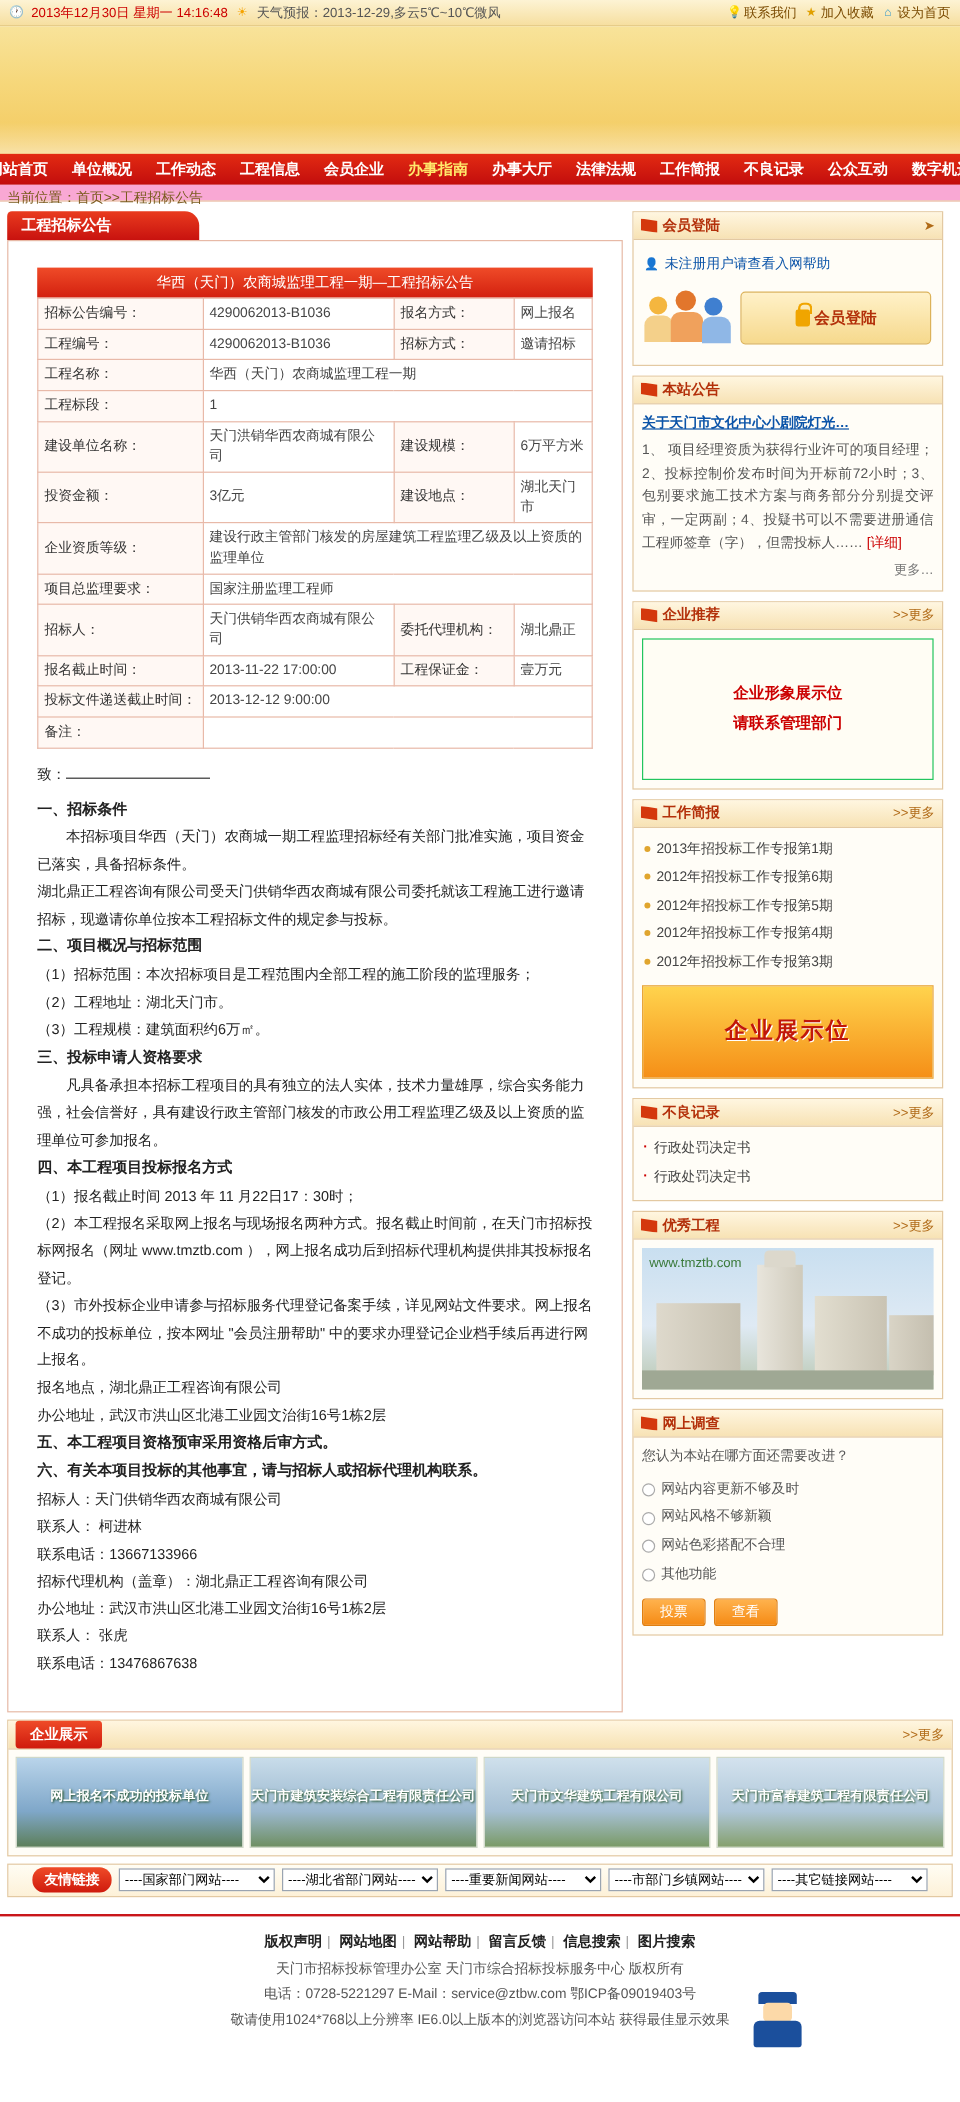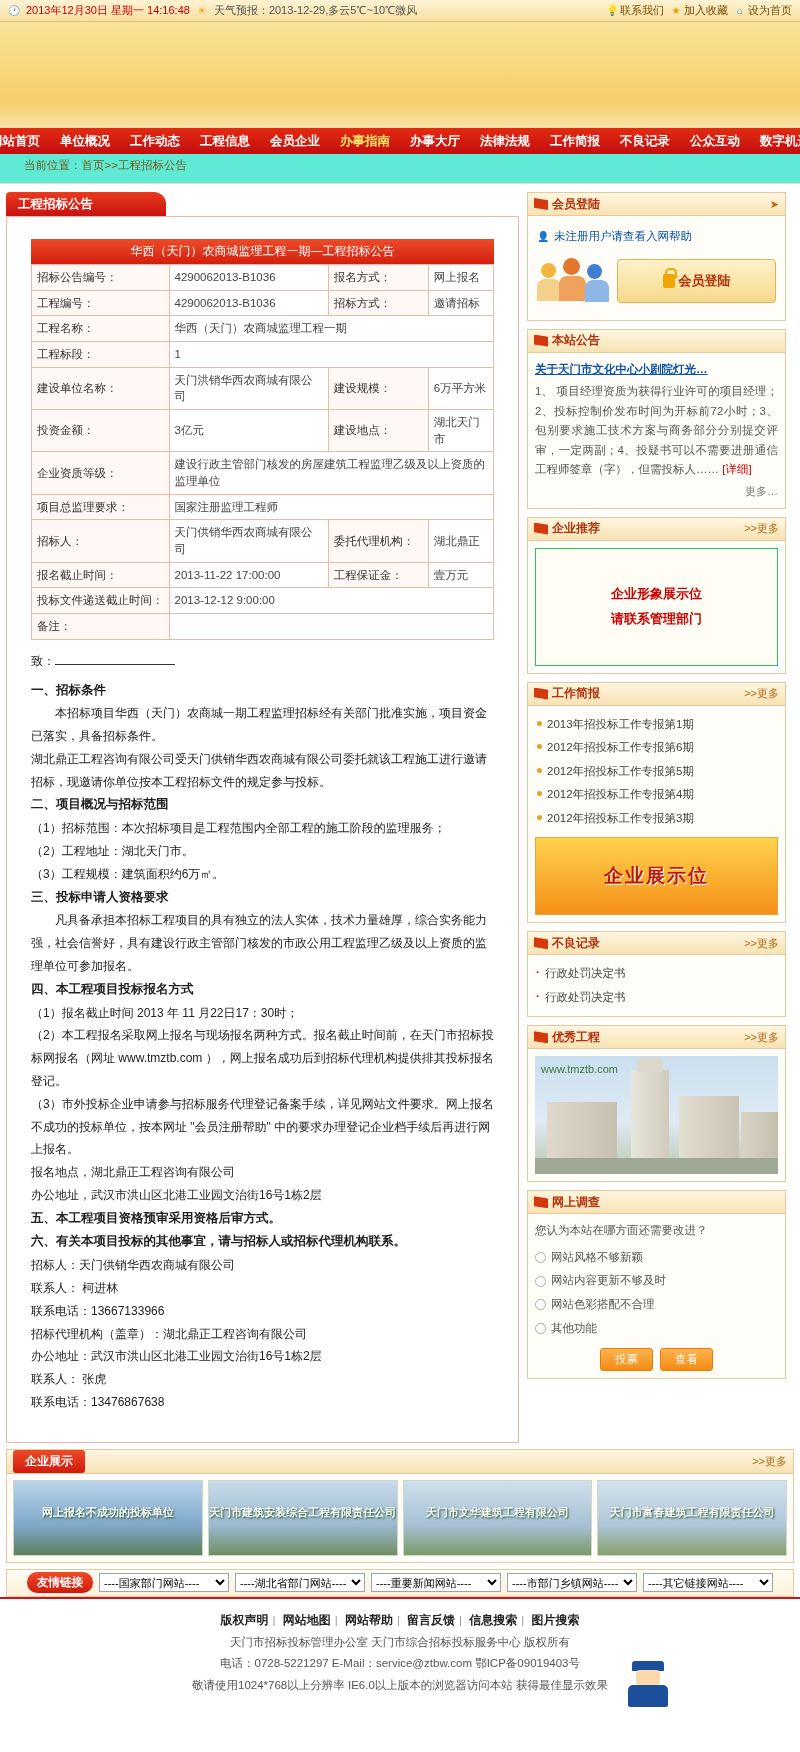--- a/index.html
+++ b/index.html
@@ -70,25 +70,25 @@
     font-size:12.5px;
     font-weight:bold;
     padding:0 10px;
     line-height:26px;
     white-space:nowrap;
   }
   .nav a.active { color:#ffe96b; }
 
   
   .crumb {
-    height:30px;
+    height:14px;
     line-height:22px;
-    background:#5eead4;
+    background:#f9a8d4;
     border-bottom:1px solid #e9d9ae;
-    padding:0 24px;
+    padding:0 6px;
     font-size:11.5px;
     color:#7a5b1e;
   }
   .crumb a{color:#7a5b1e;text-decoration:none;}
 
   
   .wrap { display:flex; padding:8px 6px 0 6px; gap:8px; align-items:flex-start;}
   .left { width:513px; }
   .right { width:259px; }
 
@@ -232,21 +232,21 @@
   .photo .b2{position:absolute;left:144px;top:40px;width:60px;height:66px;background:linear-gradient(to right,#e2ded0,#c9c3b3);}
   .photo .b3{position:absolute;left:206px;top:56px;width:46px;height:50px;background:linear-gradient(to right,#d9d4c6,#bfb9a9);}
   .photo .road{position:absolute;left:0;right:0;bottom:0;height:16px;background:#9fa894;}
 
   
   .survey-q { color:#555; margin-bottom:5px;font-family:Liberation Mono, monospace;}
   .survey-opt { display:flex; align-items:center; gap:5px; padding:2px 0; color:#555;}
   .radio{
     width:11px;height:11px;border:1px solid #aaa;border-radius:50%;background:#fff;display:inline-block;flex:none;
   }
-  .survey-btns{ display:flex; gap:7px; justify-content:center; padding-top:8px;}
+  .survey-btns{ display:flex; gap:7px; justify-content:flex-start; padding-top:8px;}
   .sbtn{
     background:linear-gradient(to bottom,#ffb24d,#f58b15);
     border:1px solid #e07f10;
     border-radius:3px;
     color:#fff;font-size:11.5px;
     padding:3px 14px;cursor:pointer;
   }
 
   
   .exhibit-wrap { margin:6px 6px 0 6px; border:1px solid #e3c9a2; background:#fffdf7;}
@@ -293,21 +293,21 @@
     font-family:"Liberation Sans", sans-serif;
     font-size:11px;
     height:19px;
     flex:1;
     border:1px solid #9aa4b1;
     background:#fff;
   }
 
   
   .footer {
-    margin-top:0;
+    margin-top:14px;
     border-top:2px solid #c9161a;
     padding:10px 0 16px 0;
     text-align:center;
     color:#555;
     font-size:11.5px;
     line-height:1.9;
     position:relative;
   }
   .footer .fl a{ color:#222; text-decoration:none; font-weight:bold; font-size:12px;}
   .footer .fl span{color:#999;margin:0 4px;}
@@ -587,25 +587,25 @@
 
     <div class="rbox">
       <div class="rhead">
         <span class="flag"></span>
         <span>网上调查</span>
       </div>
       <div class="rbody">
         <div class="survey-q">您认为本站在哪方面还需要改进？</div>
         <label class="survey-opt">
           <span class="radio"></span>
-          <span>网站风格不够新颖</span>
+          <span>网站内容更新不够及时</span>
         </label>
         <label class="survey-opt">
           <span class="radio"></span>
-          <span>网站内容更新不够及时</span>
+          <span>网站风格不够新颖</span>
         </label>
         <label class="survey-opt">
           <span class="radio"></span>
           <span>网站色彩搭配不合理</span>
         </label>
         <label class="survey-opt">
           <span class="radio"></span>
           <span>其他功能</span>
         </label>
         <div class="survey-btns">

